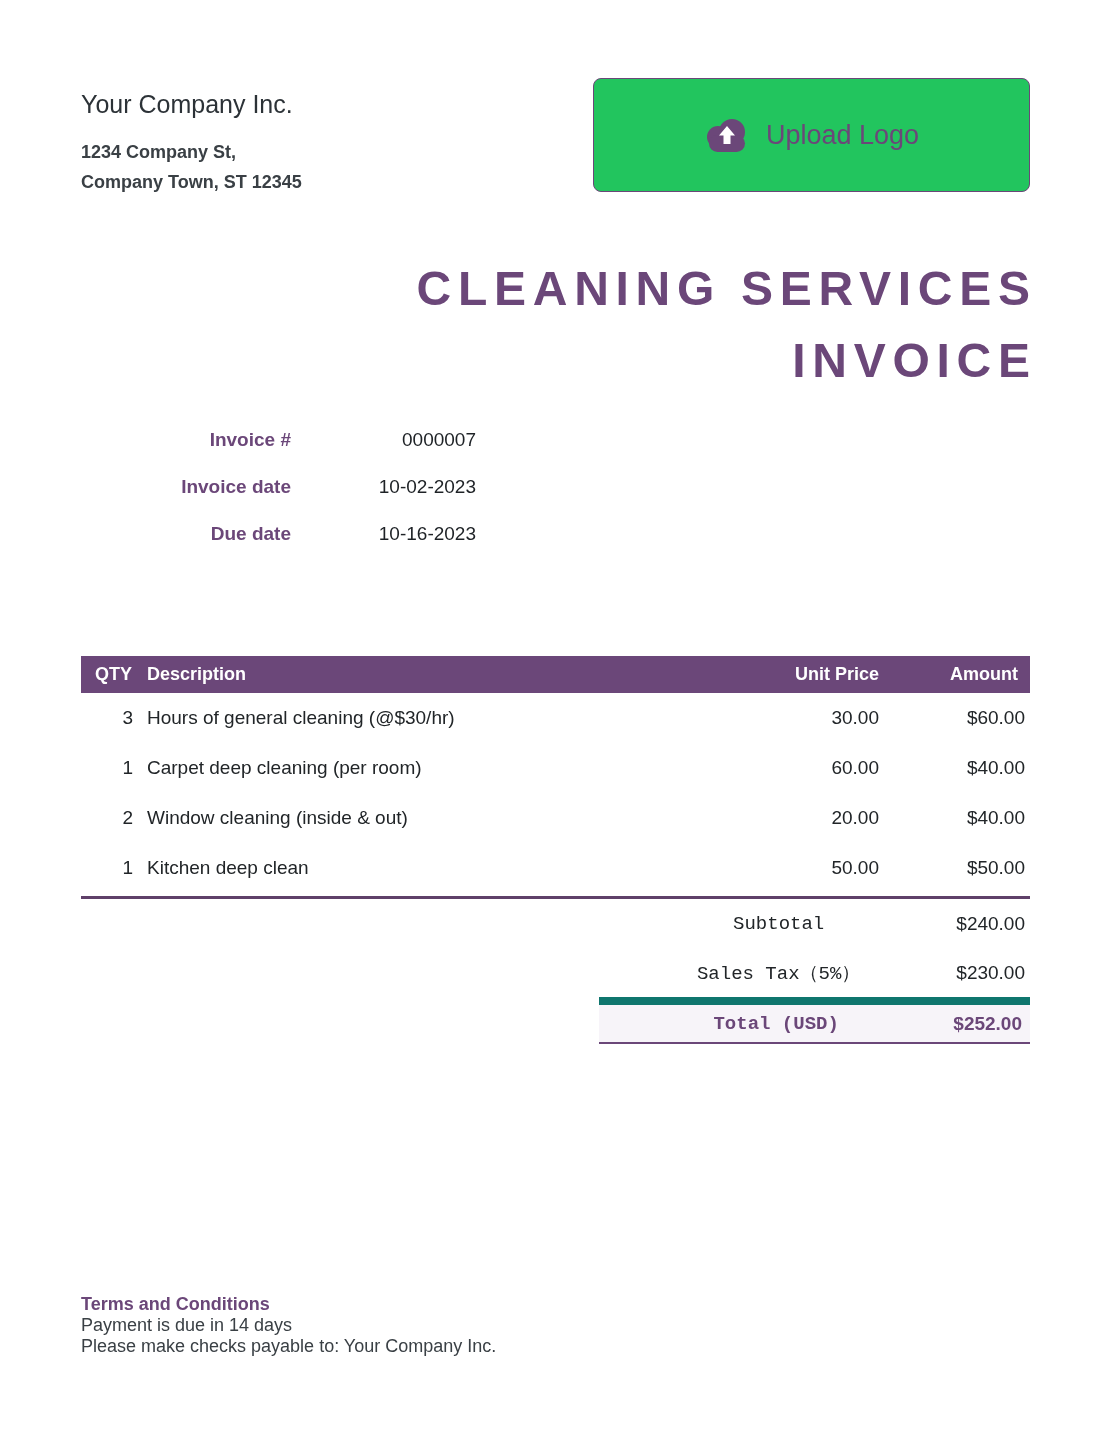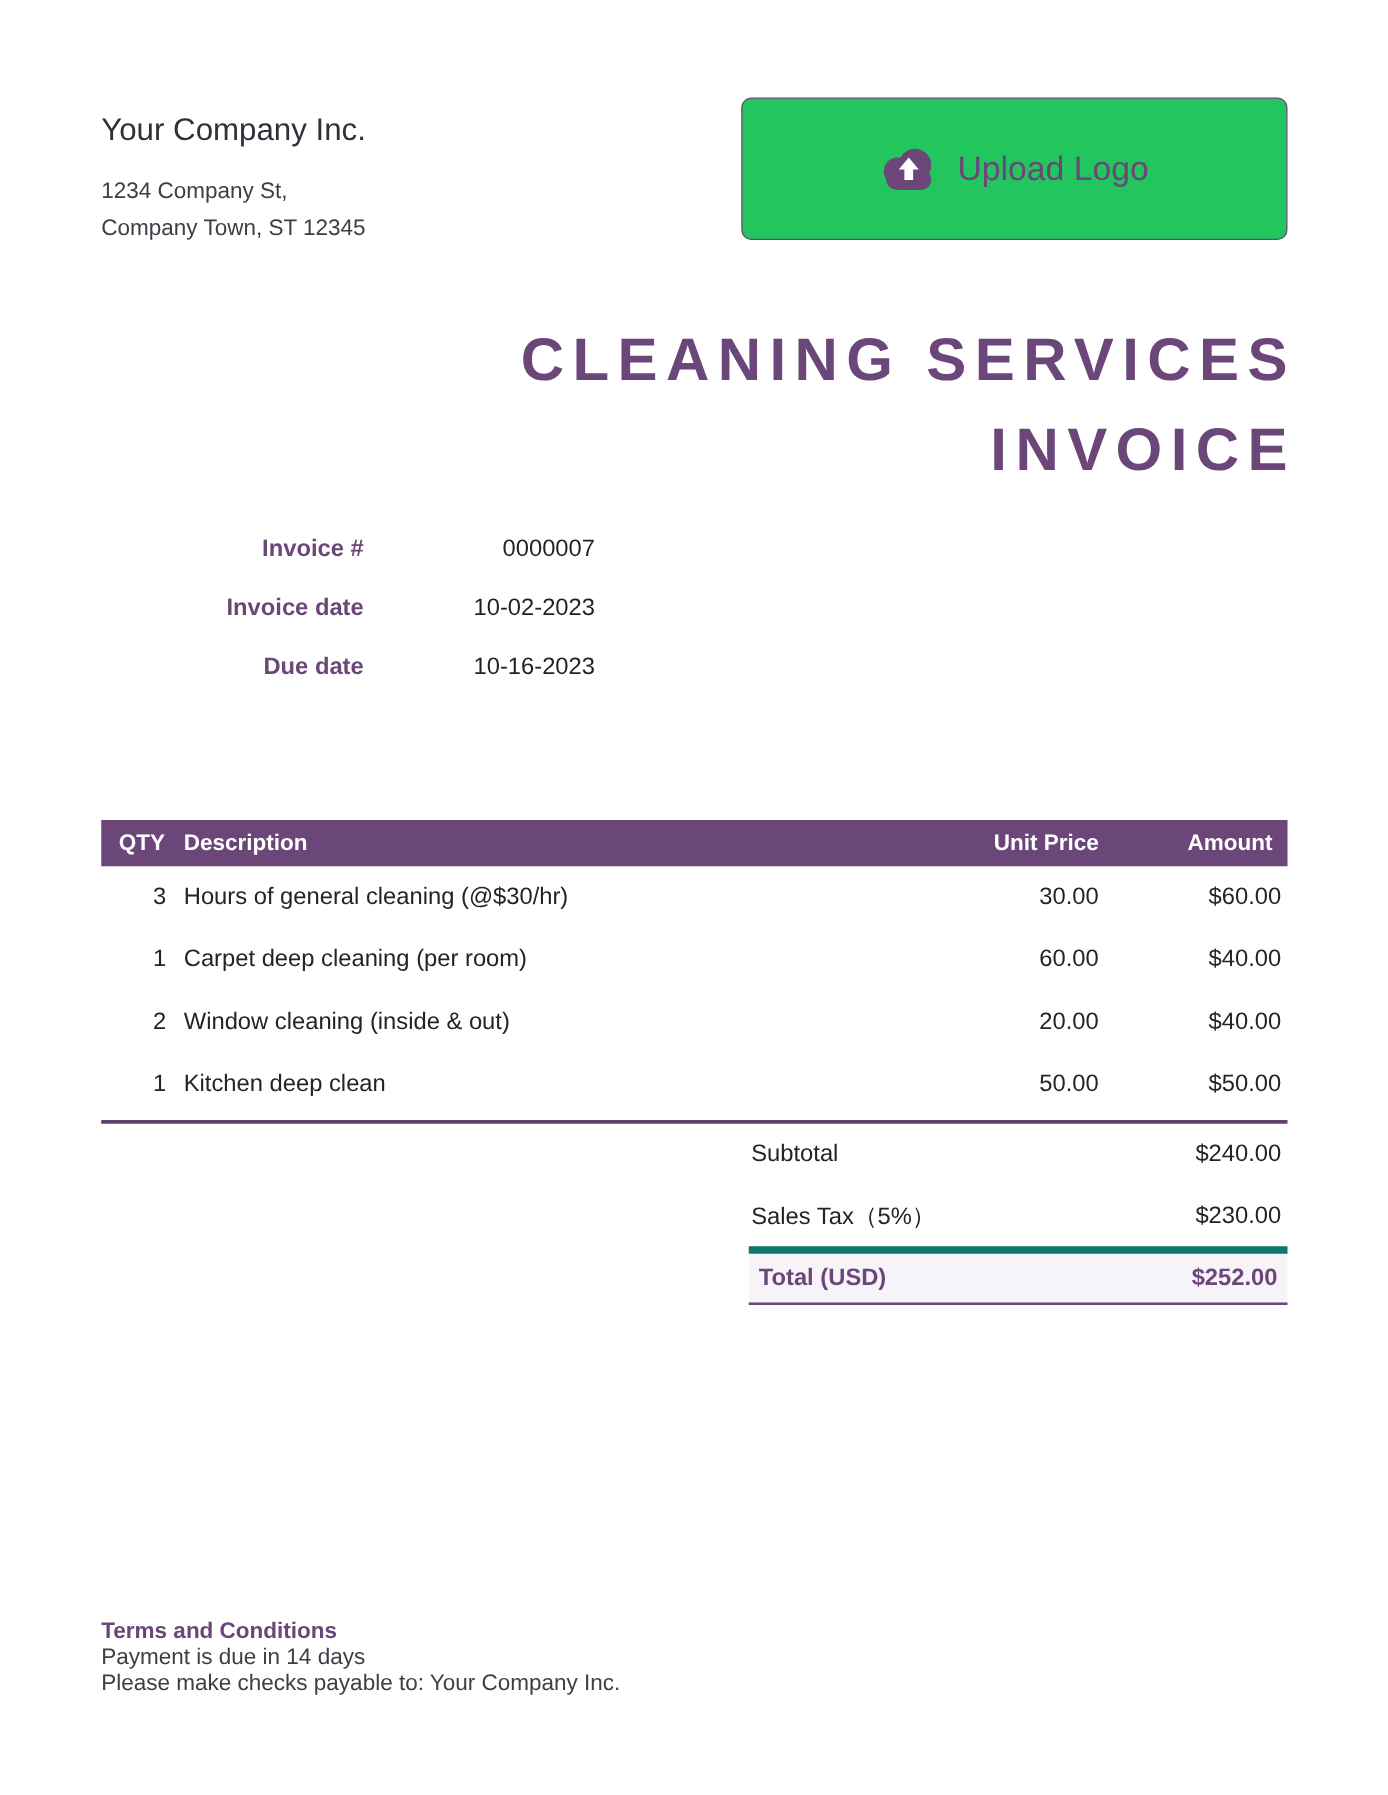--- a/index.html
+++ b/index.html
@@ -8,21 +8,21 @@
     width:1110px; height:1436px;
     font-family:"Liberation Sans", sans-serif;
     color:#31373c;
     overflow:hidden;
   }
   .page { padding:78px 80px 0 81px; width:1110px; height:1436px; }
 
   
   .header { display:flex; justify-content:space-between; align-items:flex-start; }
   .company-name { font-size:25px; color:#2c3237; margin-top:12px; }
-  .company-address { margin-top:18px; font-size:18px; line-height:30px; color:#3a4045; }
+  .company-address { margin-top:18px; font-size:18px; line-height:30px; color:#3a4045;font-weight:bold; }
 
   .upload-btn {
     width:437px; height:114px;
     border:1.5px solid #6b4779; border-radius:8px;
     display:flex; align-items:center; justify-content:center; gap:16px;
     background:#22c55e; cursor:pointer;
   }
   .upload-btn .label { font-size:27px; color:#6b4779; }
   .upload-btn svg { display:block; }
 
@@ -58,25 +58,25 @@
   .col-desc  { flex:1; padding-left:7px; text-align:left; }
   .col-unit  { width:150px; text-align:right; padding-right:12px; }
   .col-amt   { width:139px; text-align:right; }
   .thead .col-amt { padding-right:12px; }
   .trow  .col-amt { padding-right:5px; }
   .items-endline { border-bottom:3px solid #5f4069; margin-top:3px; }
 
   
   .summary { width:431px; margin-left:auto; }
   .sum-row { display:flex; align-items:center; height:49px; font-size:19px; }
-  .sum-label { flex:1; text-align:left; padding-left:2px; color:#212528; }
+  .sum-label { flex:1; text-align:center; padding-left:2px; color:#212528;font-family:Liberation Mono, monospace; }
   .sum-value { text-align:right; padding-right:5px; color:#212528; }
   .sum-total {
     height:47px; background:#f7f4f9;
-    border-top:6px solid #0f766e; border-bottom:2px solid #6b4779;
+    border-top:8px solid #0f766e; border-bottom:2px solid #6b4779;
     font-weight:700;
   }
   .sum-total .sum-label, .sum-total .sum-value { color:#6b4779; padding-left:8px; }
   .sum-total .sum-value { padding-right:8px; }
 
   
   .terms { margin-top:250px; }
   .terms-heading { font-size:18px; font-weight:700; color:#6b4779; }
   .terms-line { font-size:18px; color:#3a4045; }
 </style>

